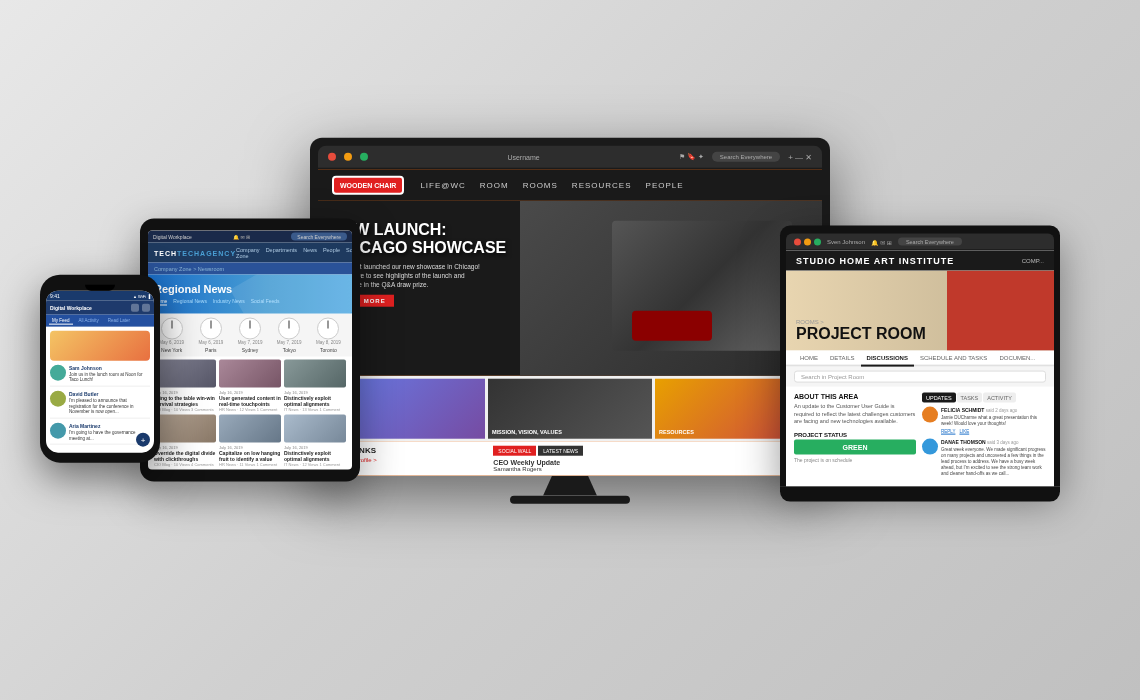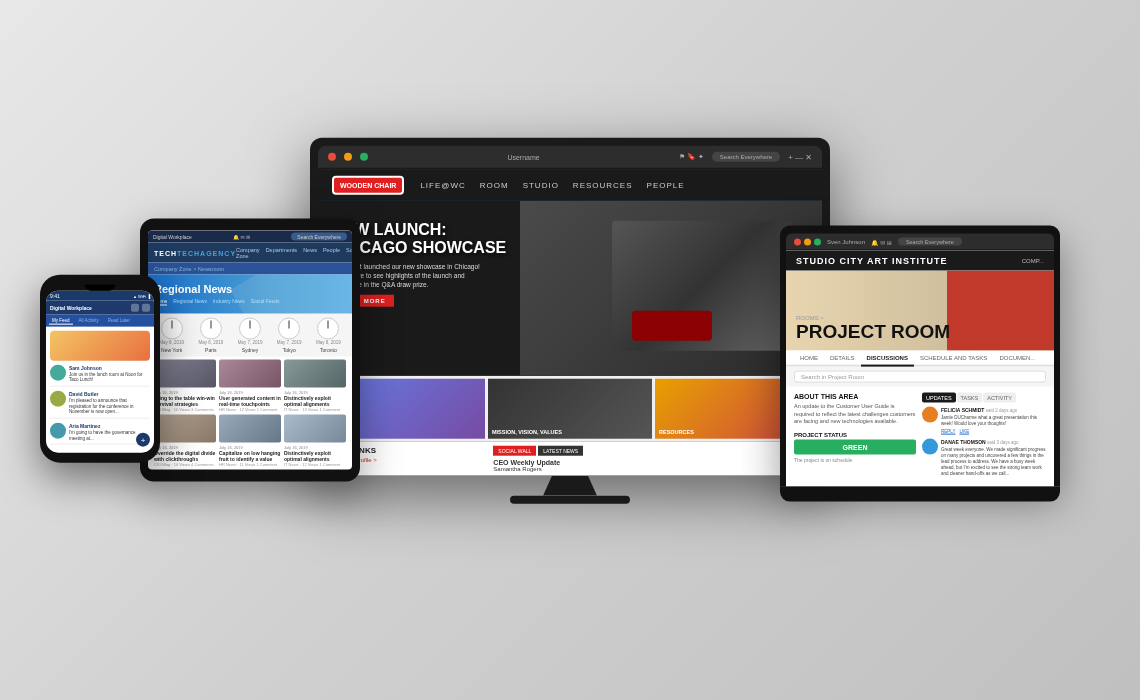--- a/index.html
+++ b/index.html
@@ -46,21 +46,21 @@
       padding: 6px 10px;
       display: flex;
       align-items: center;
       gap: 8px;
       margin-bottom: 2px;
     }
     .monitor-dot {
       width: 8px; height: 8px; border-radius: 50%;
     }
     .monitor-screen {
-      background: #0c4a6e;
+      background: #f97316;
       width: 100%;
       overflow: hidden;
     }
 
     
     .wc-nav {
       background: #1a1a1a;
       display: flex;
       align-items: center;
       padding: 6px 14px;
@@ -505,21 +505,21 @@
       top: 0; bottom: 0; right: 0;
       width: 40%;
       background: #c0392b;
     }
     .rp-hero-content {
       position: absolute;
       bottom: 8px; left: 10px;
     }
     .rp-rooms { font-size: 6px; color: #999; }
     .rp-project-title {
-      font-size: 19px;
+      font-size: 16px;
       font-weight: 900;
       color: #111;
       text-transform: uppercase;
       text-align: center;
     }
     .rp-tabs-bar {
       display: flex;
       border-bottom: 2px solid #e0e0e0;
       background: #fff;
       padding: 0 8px;
@@ -629,21 +629,21 @@
         <span style="color:#aaa;font-size:8px;">+ — ✕</span>
       </div>
 
       <div class="monitor-screen">
 
         <div class="wc-nav">
           <div class="wc-logo">WOODEN CHAIR</div>
           <div class="wc-nav-items">
             <span>LIFE@WC</span>
             <span>ROOM</span>
-            <span>STUDIO</span>
+            <span>ROOMS</span>
             <span>RESOURCES</span>
             <span>PEOPLE</span>
           </div>
         </div>
 
         <div class="wc-hero">
           <div class="wc-hero-bg"></div>
           <div class="wc-hero-img"></div>
           <div class="wc-hero-text">
             <h1>
@@ -852,21 +852,21 @@
           <div class="monitor-dot" style="background:#27ae60;width:7px;height:7px;"></div>
         </div>
         <span>Sven Johnson</span>
         <span>🔔 ✉ ⊞</span>
         <div style="background:#444;border-radius:8px;padding:1px 8px;color:#aaa;font-size:5.5px;">Search Everywhere</div>
       </div>
 
       <div class="rp-screen">
 
         <div class="rp-nav">
-          <div class="rp-logo-text">STUDIO CITY ART INSTITUTE</div>
+          <div class="rp-logo-text">STUDIO HOME ART INSTITUTE</div>
           <div class="rp-company">COMP...</div>
         </div>
 
         <div class="rp-hero">
           <div class="rp-hero-bg"></div>
           <div class="rp-hero-red"></div>
           <div class="rp-hero-content">
             <div class="rp-rooms">ROOMS &gt;</div>
             <div class="rp-project-title">PROJECT ROOM</div>
           </div>

